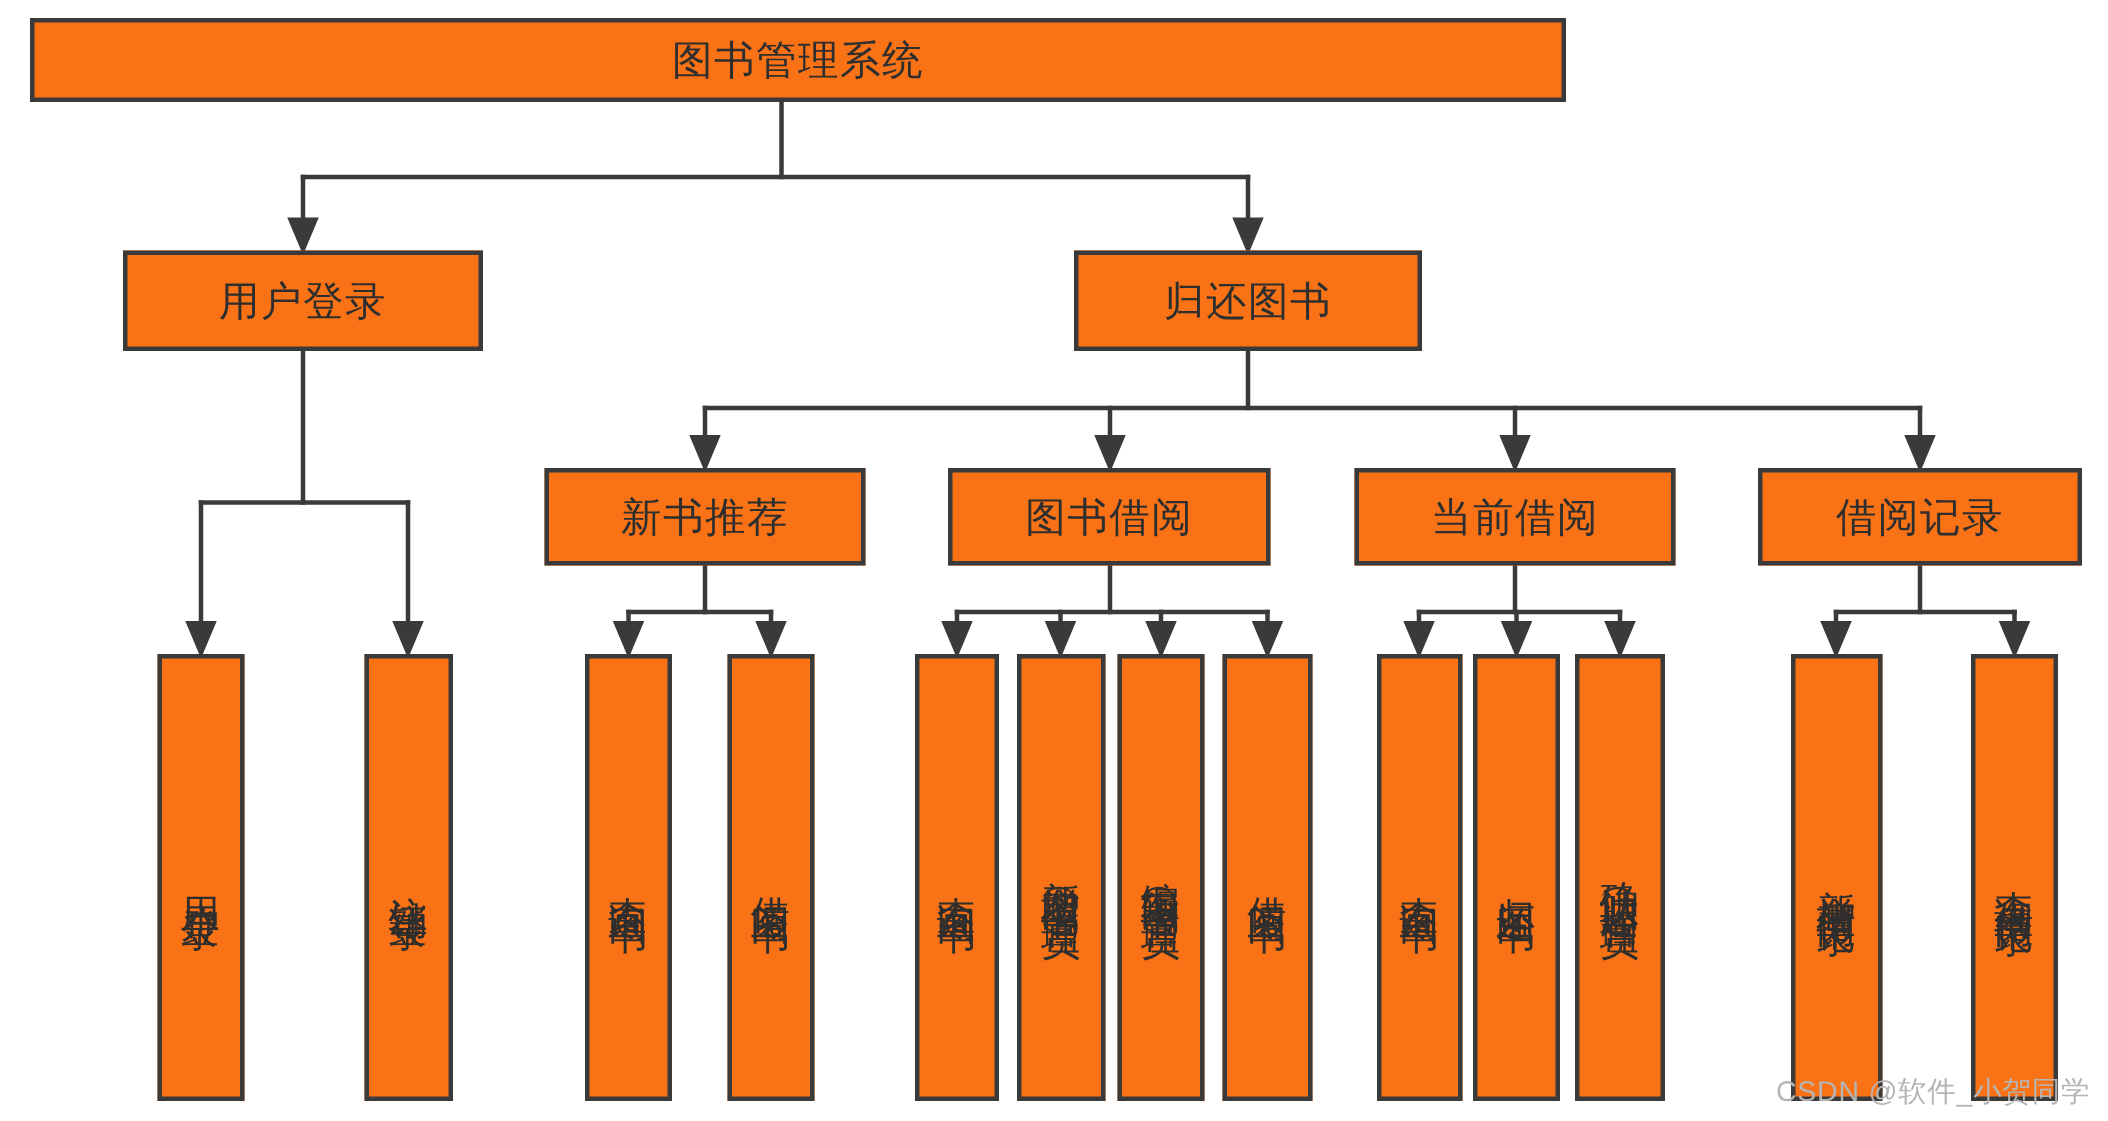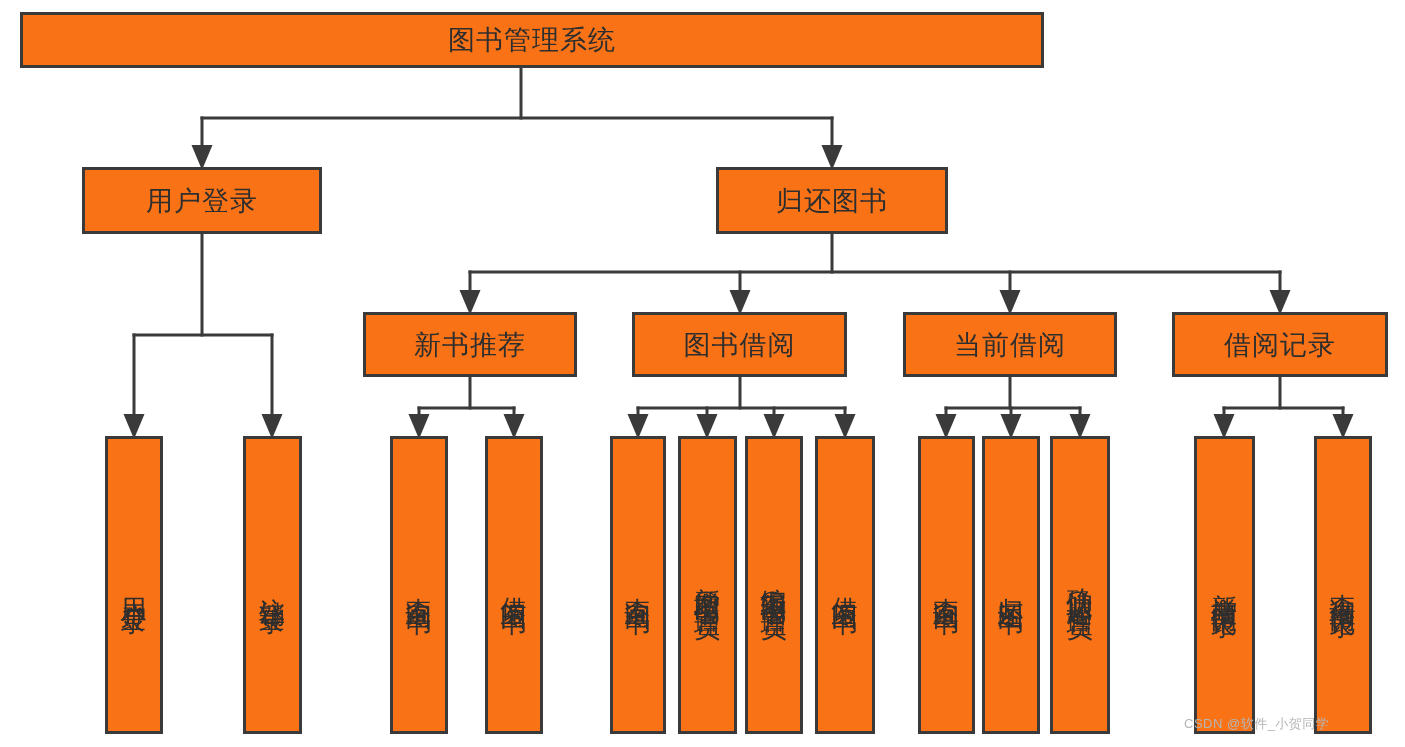--- a/index.html
+++ b/index.html
@@ -36,21 +36,21 @@
     writing-mode:vertical-rl;
     text-orientation:mixed;
     letter-spacing:4px;
     line-height:1;
     font-size:26px;
   }
   .watermark{
     position:absolute;
     left:1184px;top:715px;
     z-index:3;
-    font-size:13px;
+    font-size:19px;
     letter-spacing:0.5px;
     color:var(--wm);
     white-space:nowrap;
   }
 </style>
 </head>
 <body>
 
 <div class="canvas">
 

